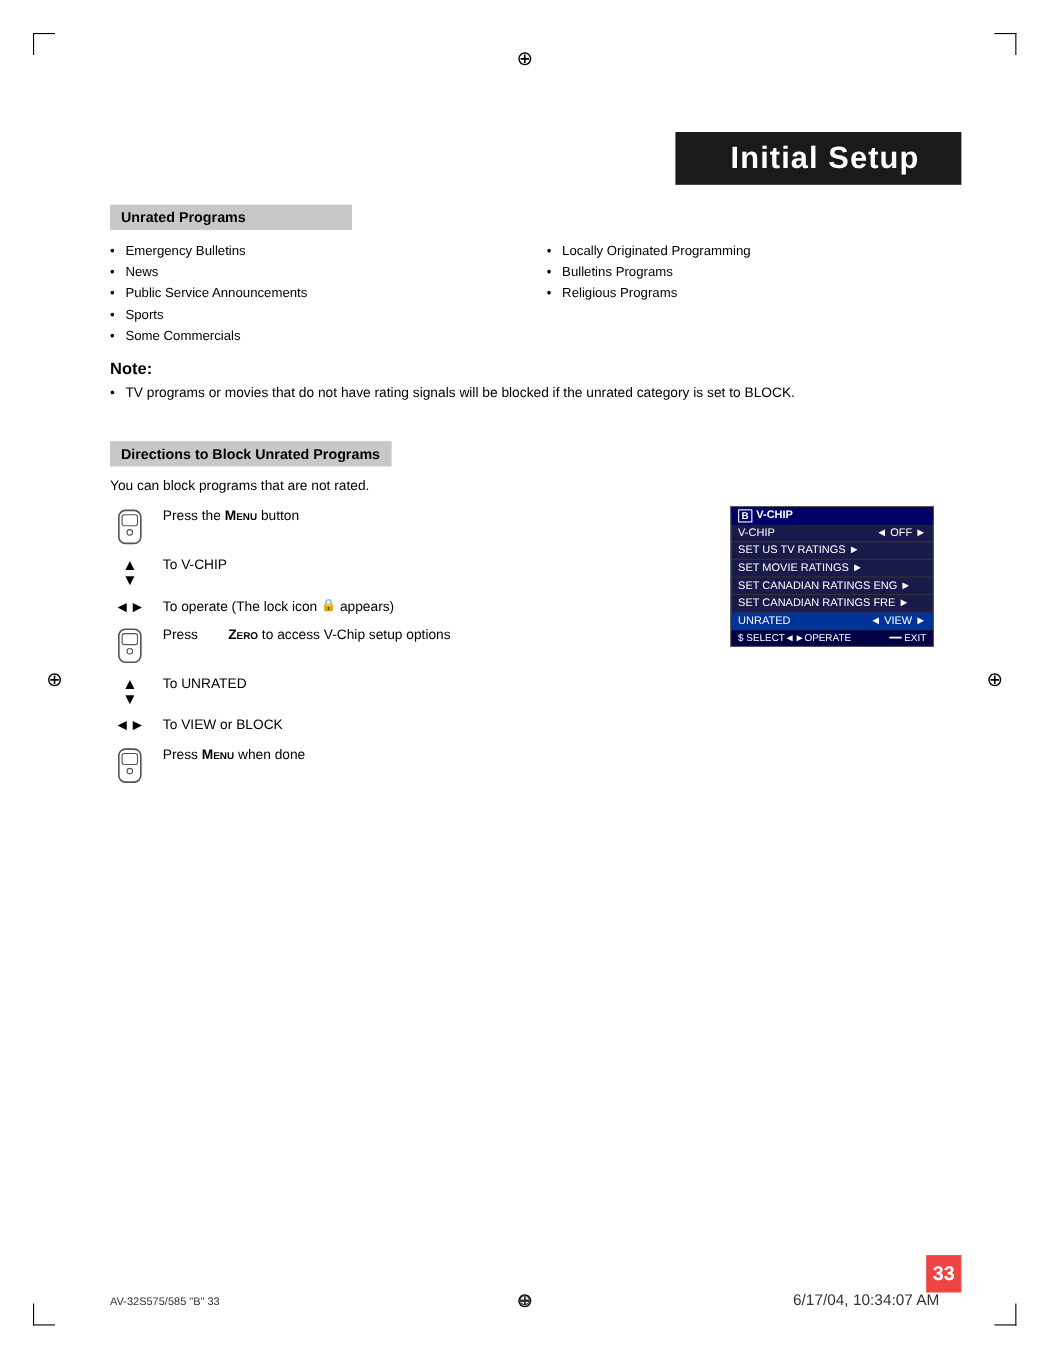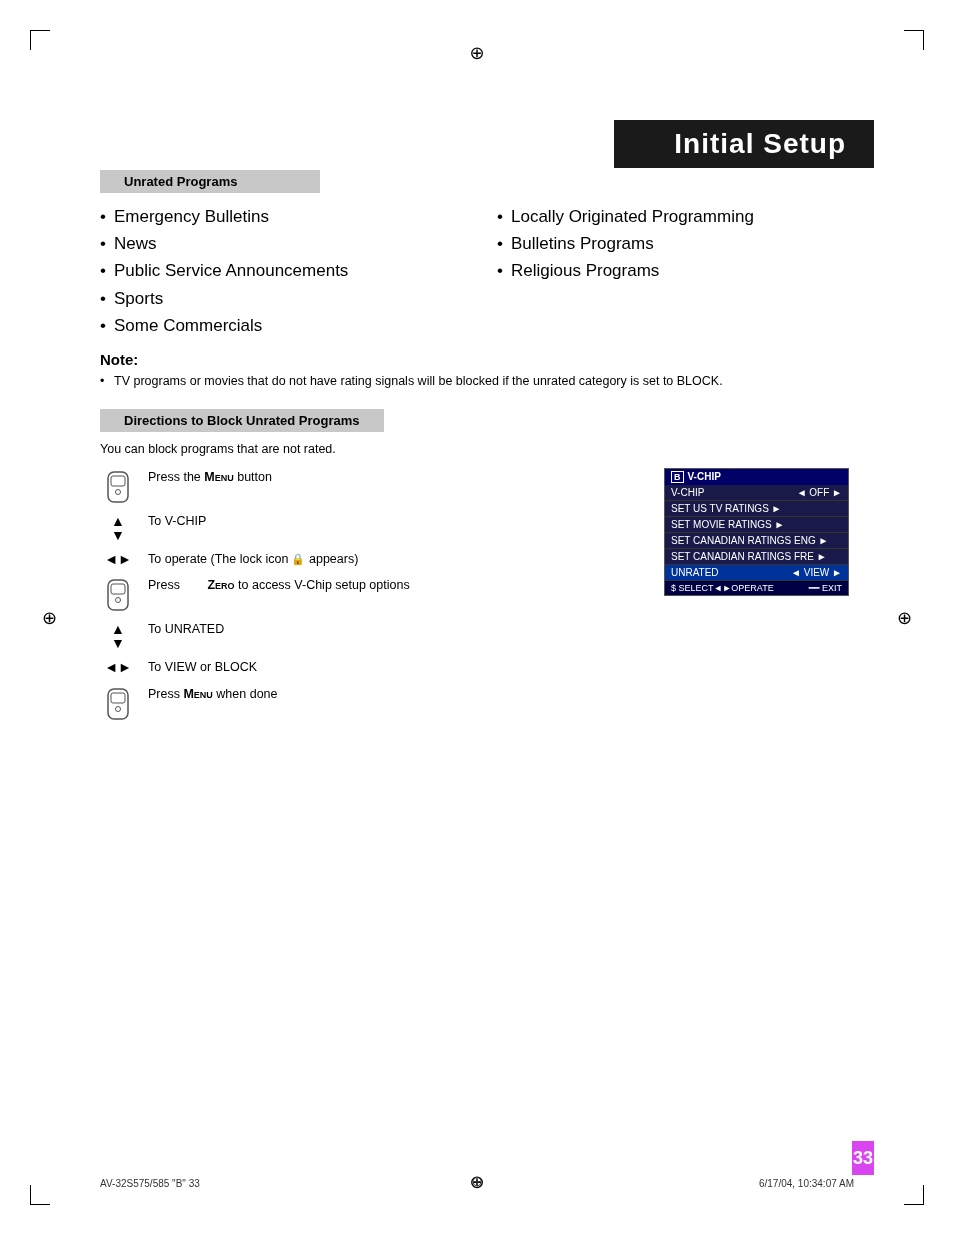--- a/index.html
+++ b/index.html
@@ -50,37 +50,39 @@
       background: #1a1a1a;
       padding: 8px 28px 8px 40px;
       min-width: 260px;
       text-align: right;
     }
     .header-bar h1 {
       color: #ffffff;
       font-size: 28px;
       font-weight: bold;
       letter-spacing: 1px;
+      text-align: center;
     }
 
     
     .content {
       position: absolute;
       top: 170px;
       left: 100px;
       right: 100px;
     }
 
     
     .section-header {
       background: #c8c8c8;
-      padding: 4px 24px;
+      padding: 4px 10px;
       margin-bottom: 10px;
       display: inline-block;
       min-width: 220px;
+      margin-top: 16px;
     }
     .section-header h2 {
       font-size: 13px;
       font-weight: bold;
     }
 
     
     .body-text {
       font-size: 12.5px;
       line-height: 1.5;
@@ -100,21 +102,21 @@
       margin-bottom: 12px;
     }
     .bullet-col {
       flex: 1;
     }
     .bullet-col ul {
       list-style: none;
       padding: 0;
     }
     .bullet-col ul li {
-      font-size: 17px;
+      font-size: 12px;
       line-height: 1.6;
       padding-left: 14px;
       position: relative;
     }
     .bullet-col ul li::before {
       content: "•";
       position: absolute;
       left: 0;
     }
 
@@ -246,25 +248,25 @@
       font-size: 9px;
       display: flex;
       justify-content: space-between;
     }
 
     
     .page-number {
       position: absolute;
       bottom: 60px;
       right: 80px;
-      background: #d946ef;
+      background: #ef4444;
       color: #fff;
       font-size: 18px;
       font-weight: bold;
-      width: 22px;
+      width: 32px;
       height: 34px;
       display: flex;
       align-items: center;
       justify-content: center;
     }
 
     
     .footer-left {
       position: absolute;
       bottom: 46px;
@@ -277,21 +279,21 @@
       bottom: 46px;
       left: 50%;
       transform: translateX(-50%);
       font-size: 14px;
       color: #333;
     }
     .footer-right {
       position: absolute;
       bottom: 46px;
       right: 100px;
-      font-size: 10px;
+      font-size: 14px;
       color: #333;
       text-align: right;
     }
 
     
     svg.remote-svg {
       width: 28px;
       height: 34px;
     }
   </style>

